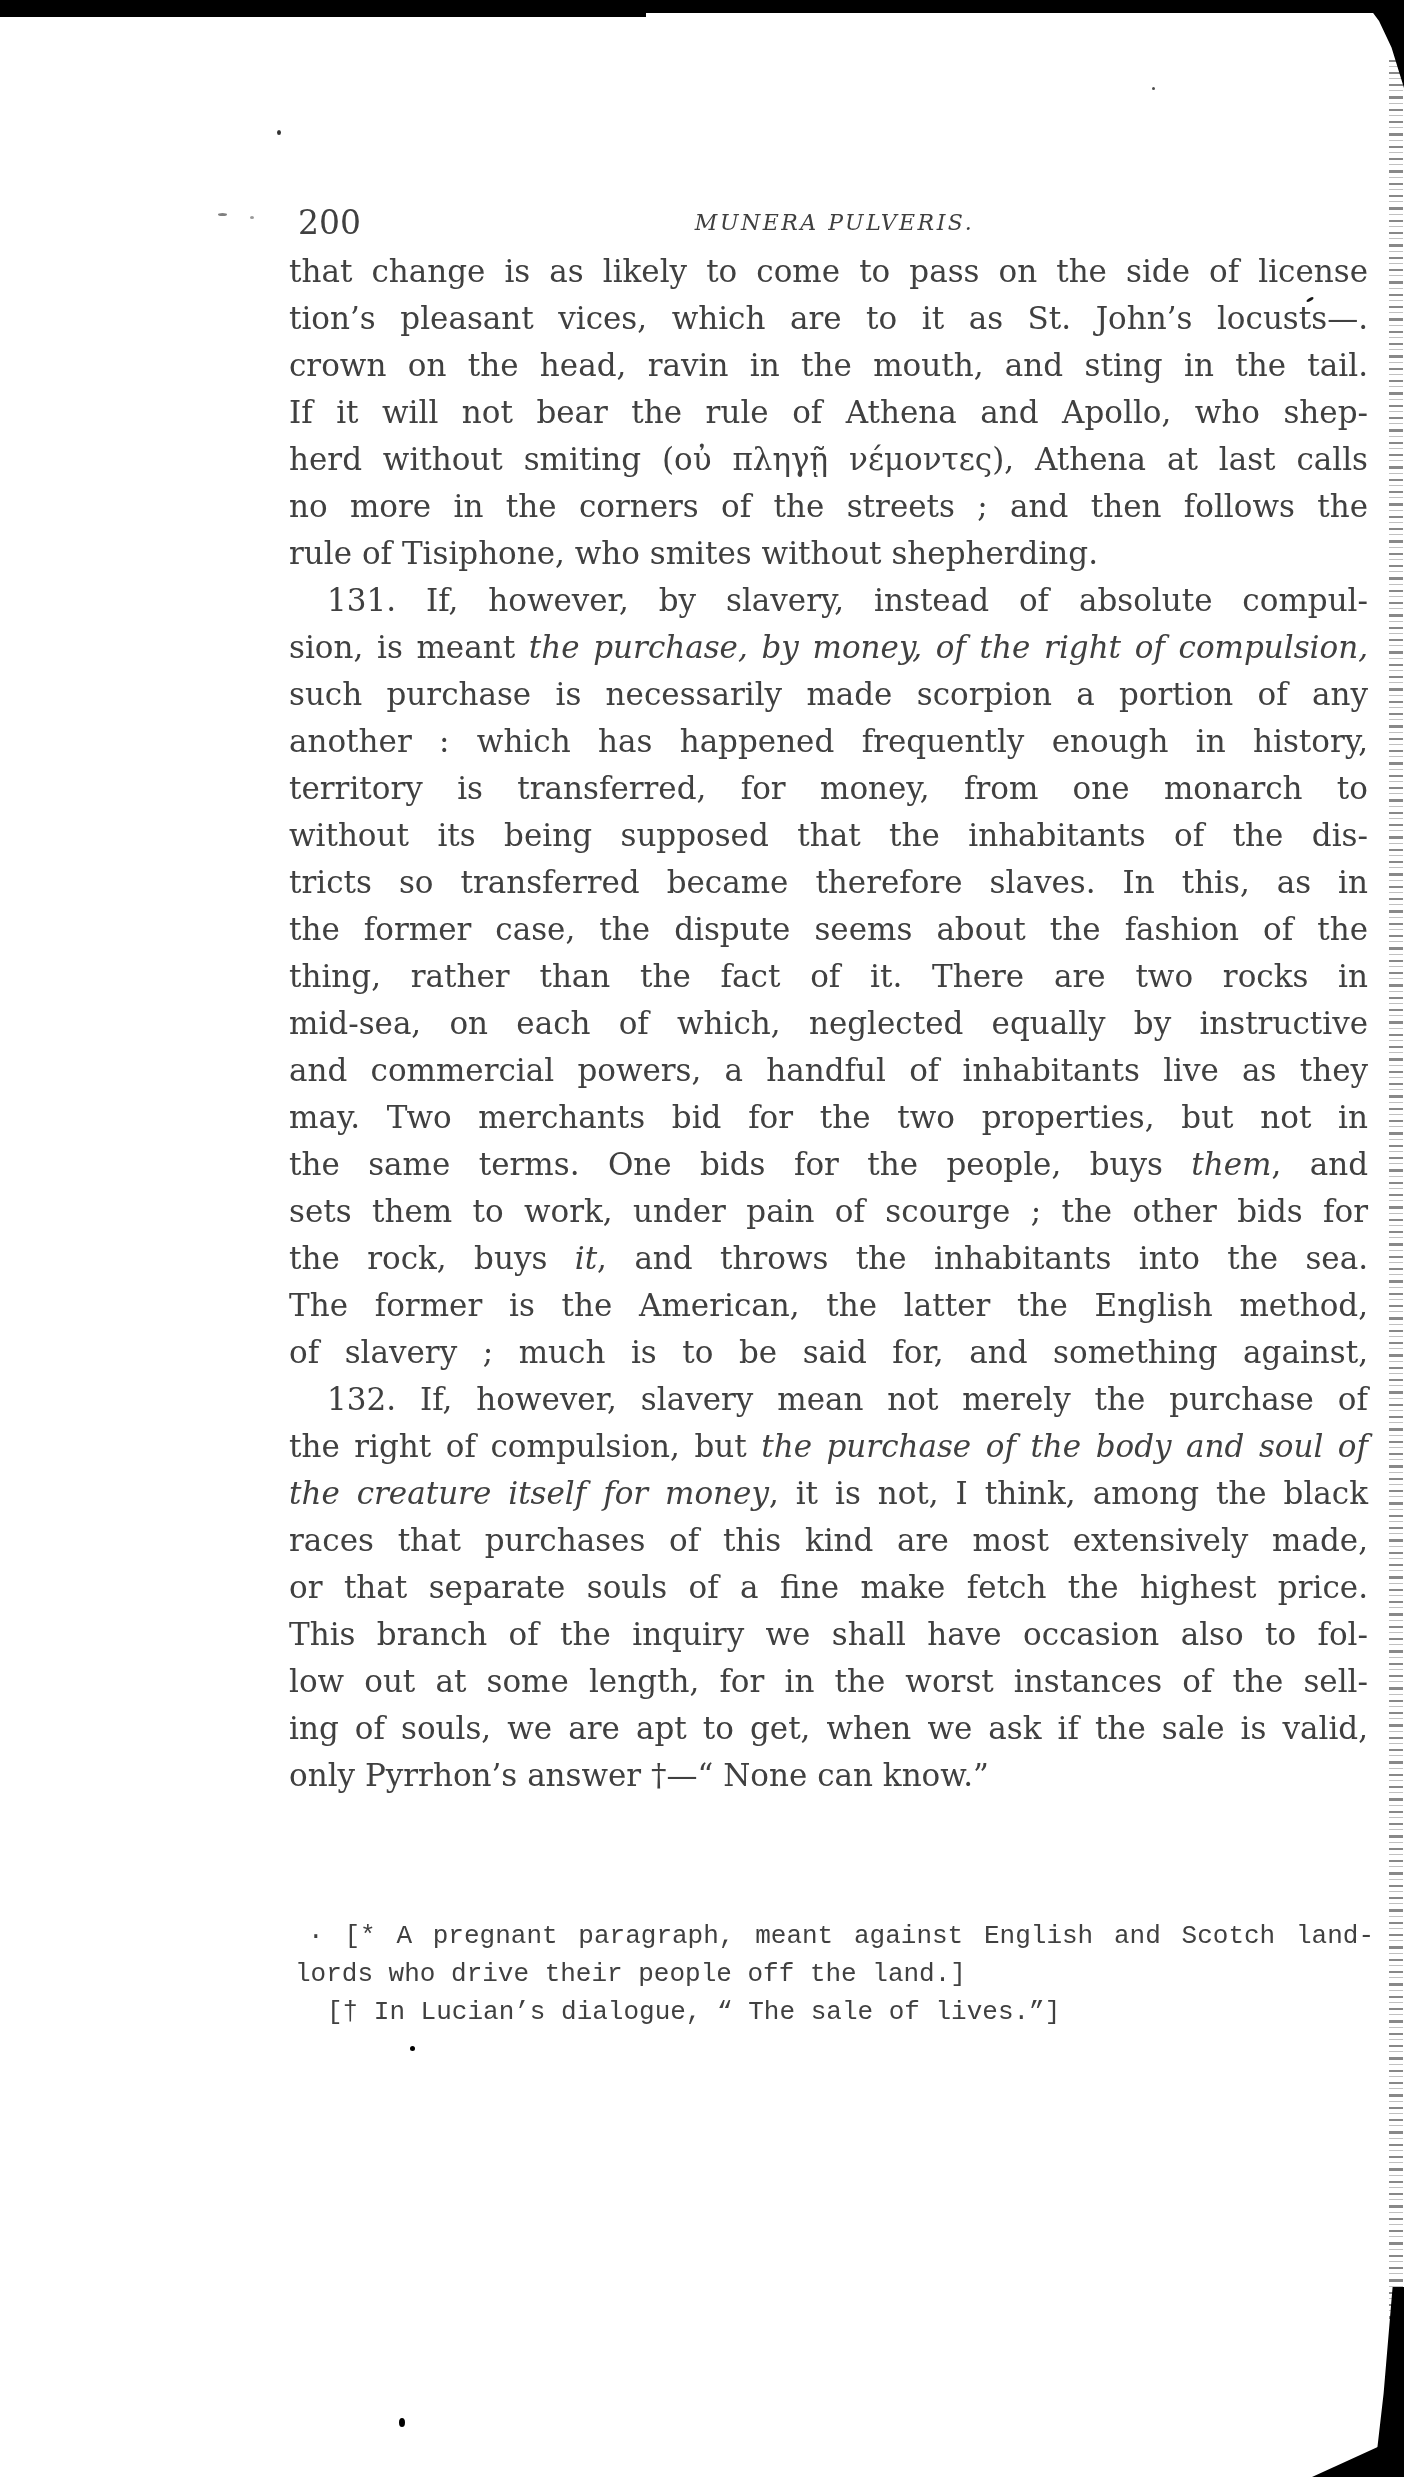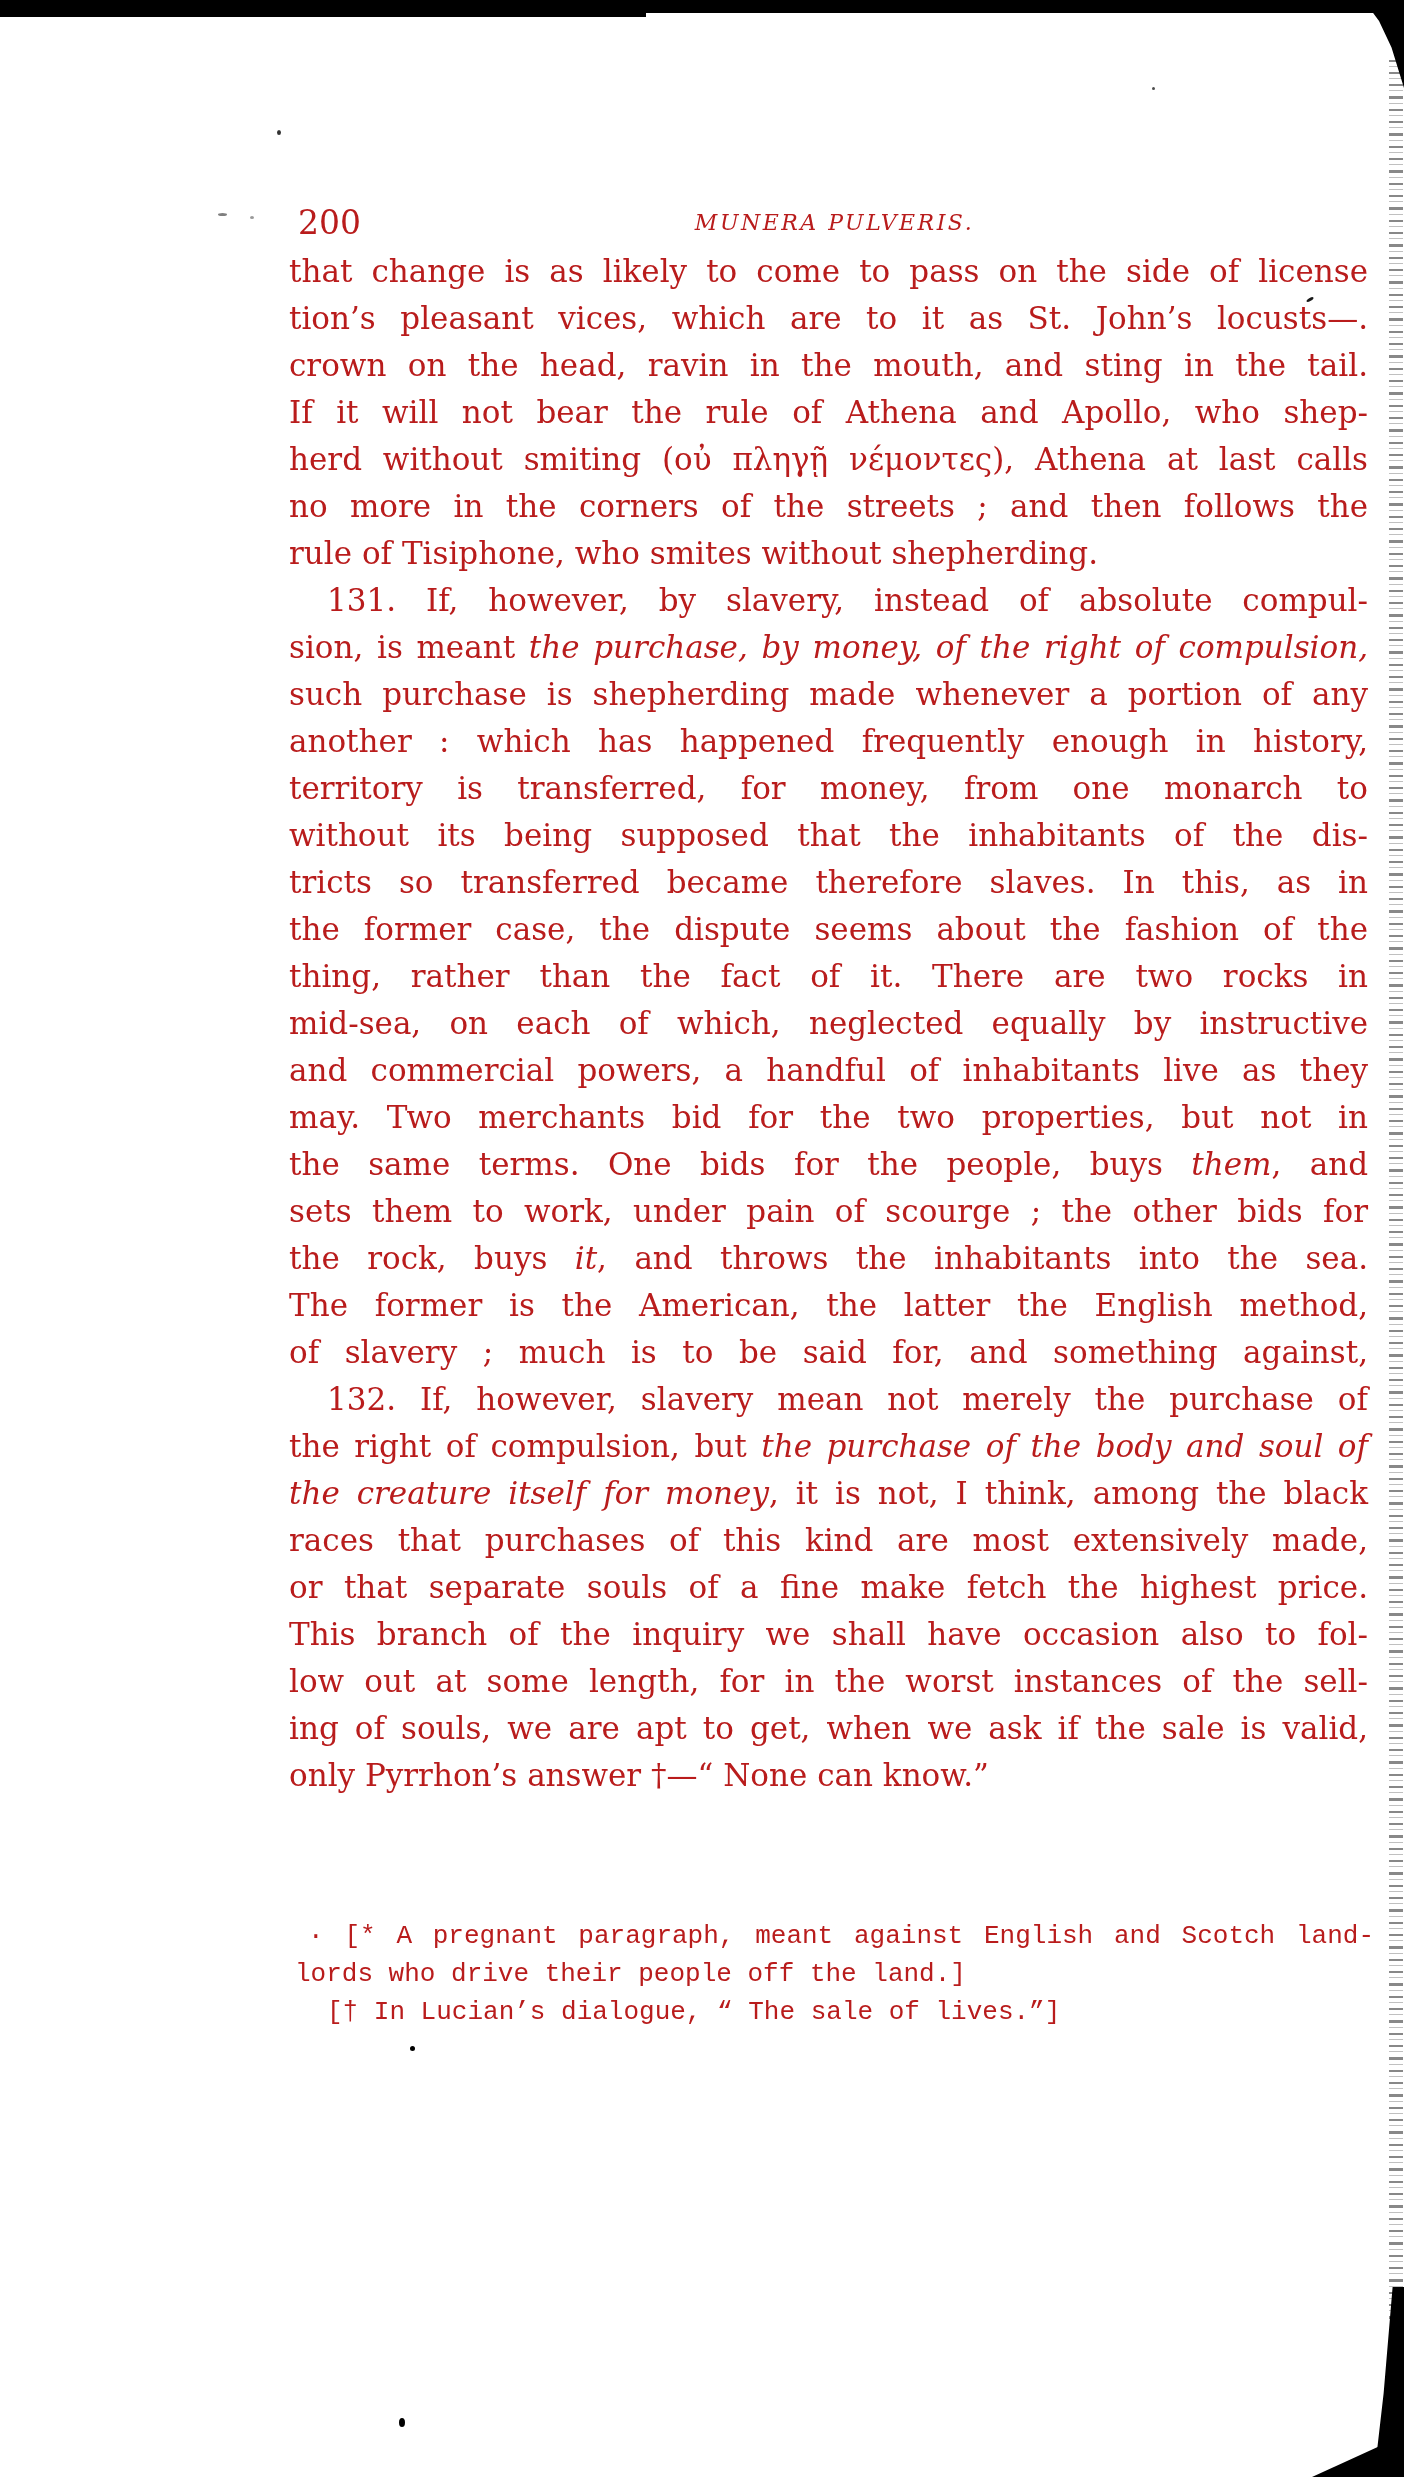--- a/index.html
+++ b/index.html
@@ -1,19 +1,19 @@
 <!DOCTYPE html>
 <html><head>
 <meta charset="utf-8">
 <style>
   html,body{margin:0;padding:0;background:#555;}
   .page{
     position:relative;width:1404px;height:2477px;margin:0 auto;
     background:#ffffff;overflow:hidden;
-    font-family:"DejaVu Serif",serif;color:#b91c1c;
+    font-family:"DejaVu Serif",serif;color:#404040;
   }
   
   .edge-top{position:absolute;top:0;left:0;width:100%;height:13px;background:#000;}
   .edge-top-thick{position:absolute;top:0;left:0;width:46%;height:17px;background:#000;}
   .corner-tr{position:absolute;top:0;right:0;width:48px;height:88px;background:#000;
     clip-path:polygon(38% 0,100% 0,100% 100%,74% 54%,48% 24%,28% 9%);}
   .corner-br{position:absolute;bottom:0;right:0;width:30px;height:190px;background:#000;
     clip-path:polygon(62% 0,100% 0,100% 100%,0 100%,32% 56%);}
   .corner-br2{position:absolute;bottom:0;right:0;width:92px;height:42px;background:#000;
     clip-path:polygon(0 100%,100% 0,100% 100%);}
@@ -71,21 +71,21 @@
   <div class="body-text" id="body-text">
       <div class="line"><span>that change is as likely to come to pass on the side of license</span></div>
       <div class="line"><span>tion’s pleasant vices, which are to it as St. John’s locusts—.</span></div>
       <div class="line"><span>crown on the head, ravin in the mouth, and sting in the tail.</span></div>
       <div class="line"><span>If it will not bear the rule of Athena and Apollo, who shep-</span></div>
       <div class="line"><span>herd without smiting (οὐ πληγῇ νέμοντες), Athena at last calls</span></div>
       <div class="line"><span>no more in the corners of the streets ; and then follows the</span></div>
       <div class="line p-last"><span>rule of Tisiphone, who smites without shepherding.</span></div>
       <div class="line p-first"><span>131. If, however, by slavery, instead of absolute compul-</span></div>
       <div class="line"><span>sion, is meant </span><i>the purchase, by money, of the right of compulsion,</i></div>
-      <div class="line"><span>such purchase is shepherding made whenever a portion of any</span></div>
+      <div class="line"><span>such purchase is necessarily made scorpion a portion of any</span></div>
       <div class="line"><span>another : which has happened frequently enough in history,</span></div>
       <div class="line"><span>territory is transferred, for money, from one monarch to</span></div>
       <div class="line"><span>without its being supposed that the inhabitants of the dis-</span></div>
       <div class="line"><span>tricts so transferred became therefore slaves. In this, as in</span></div>
       <div class="line"><span>the former case, the dispute seems about the fashion of the</span></div>
       <div class="line"><span>thing, rather than the fact of it. There are two rocks in</span></div>
       <div class="line"><span>mid-sea, on each of which, neglected equally by instructive</span></div>
       <div class="line"><span>and commercial powers, a handful of inhabitants live as they</span></div>
       <div class="line"><span>may. Two merchants bid for the two properties, but not in</span></div>
       <div class="line"><span>the same terms. One bids for the people, buys </span><i>them</i><span>, and</span></div>

